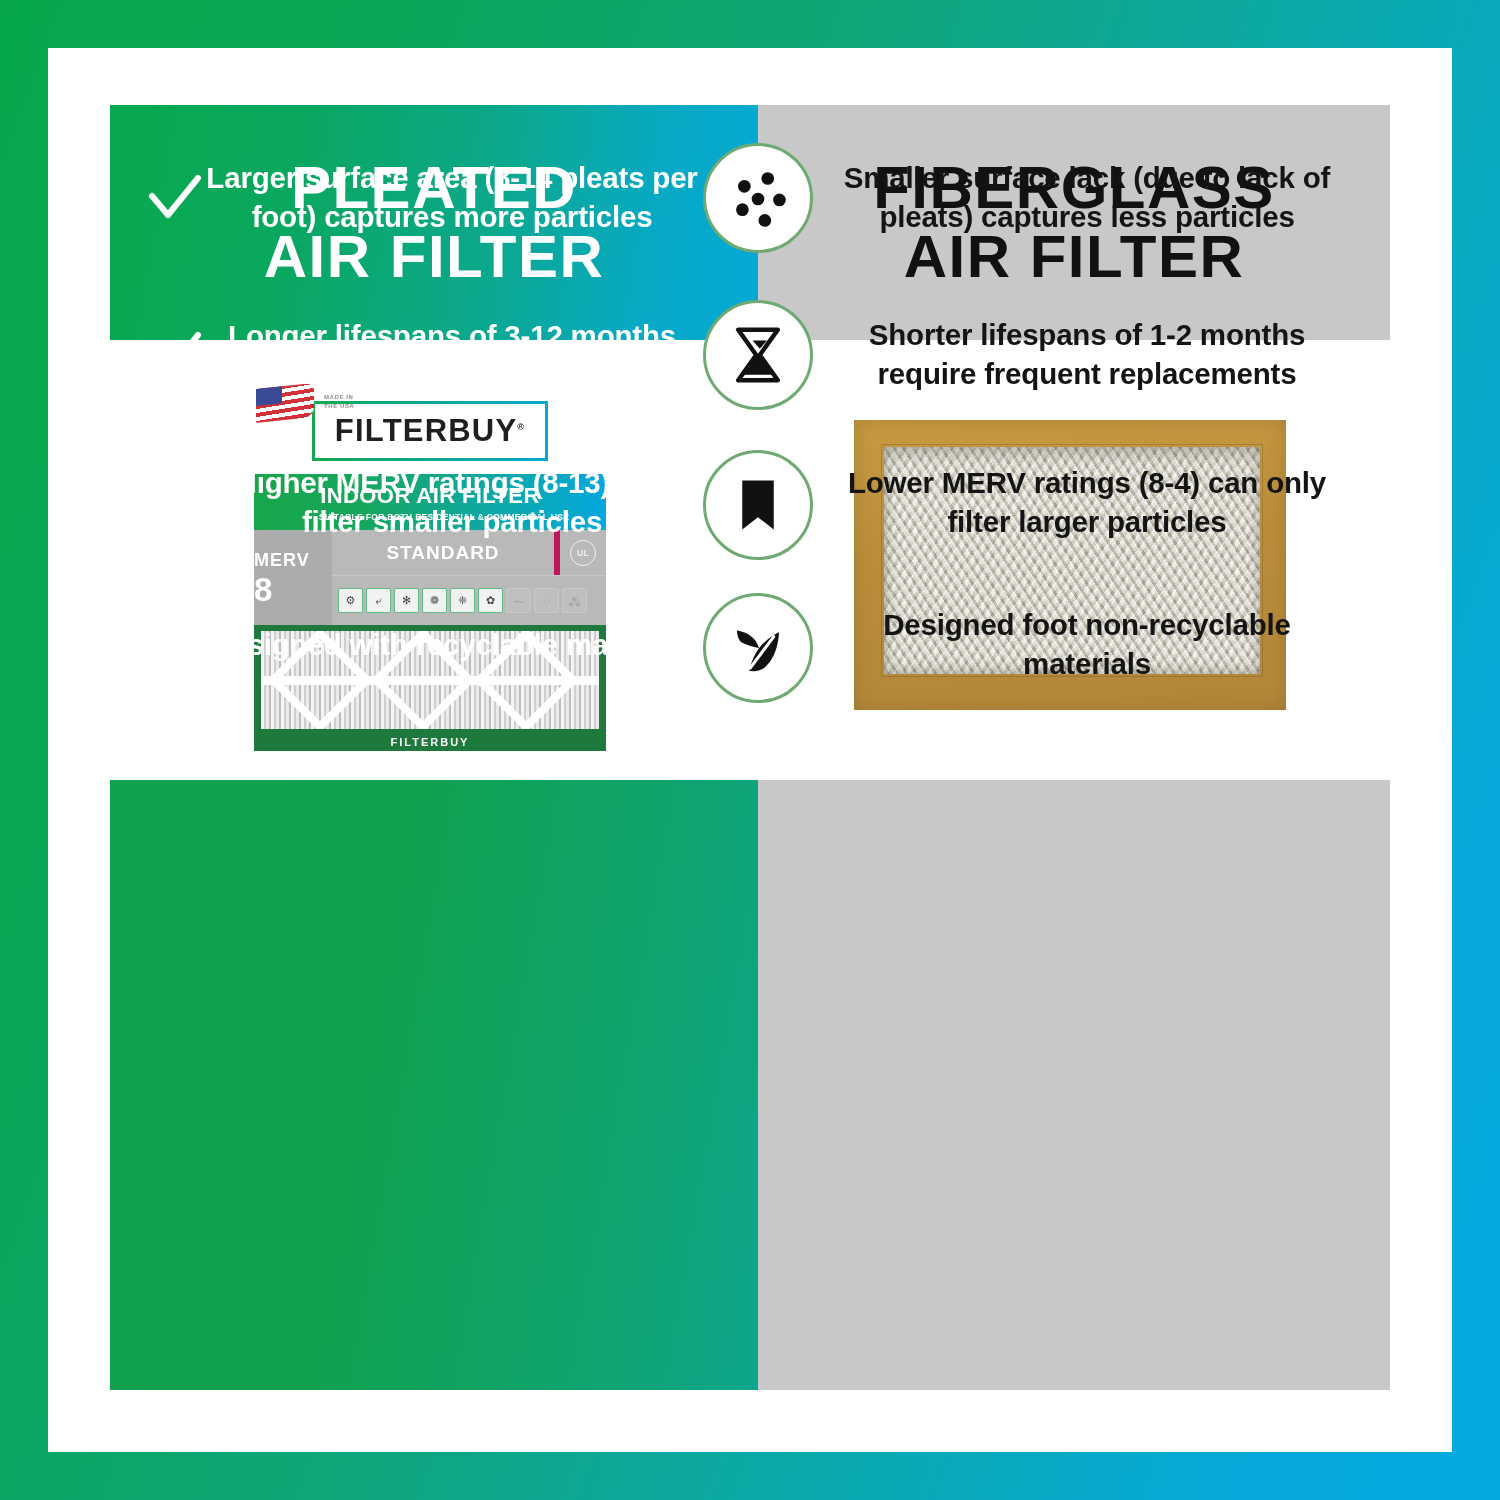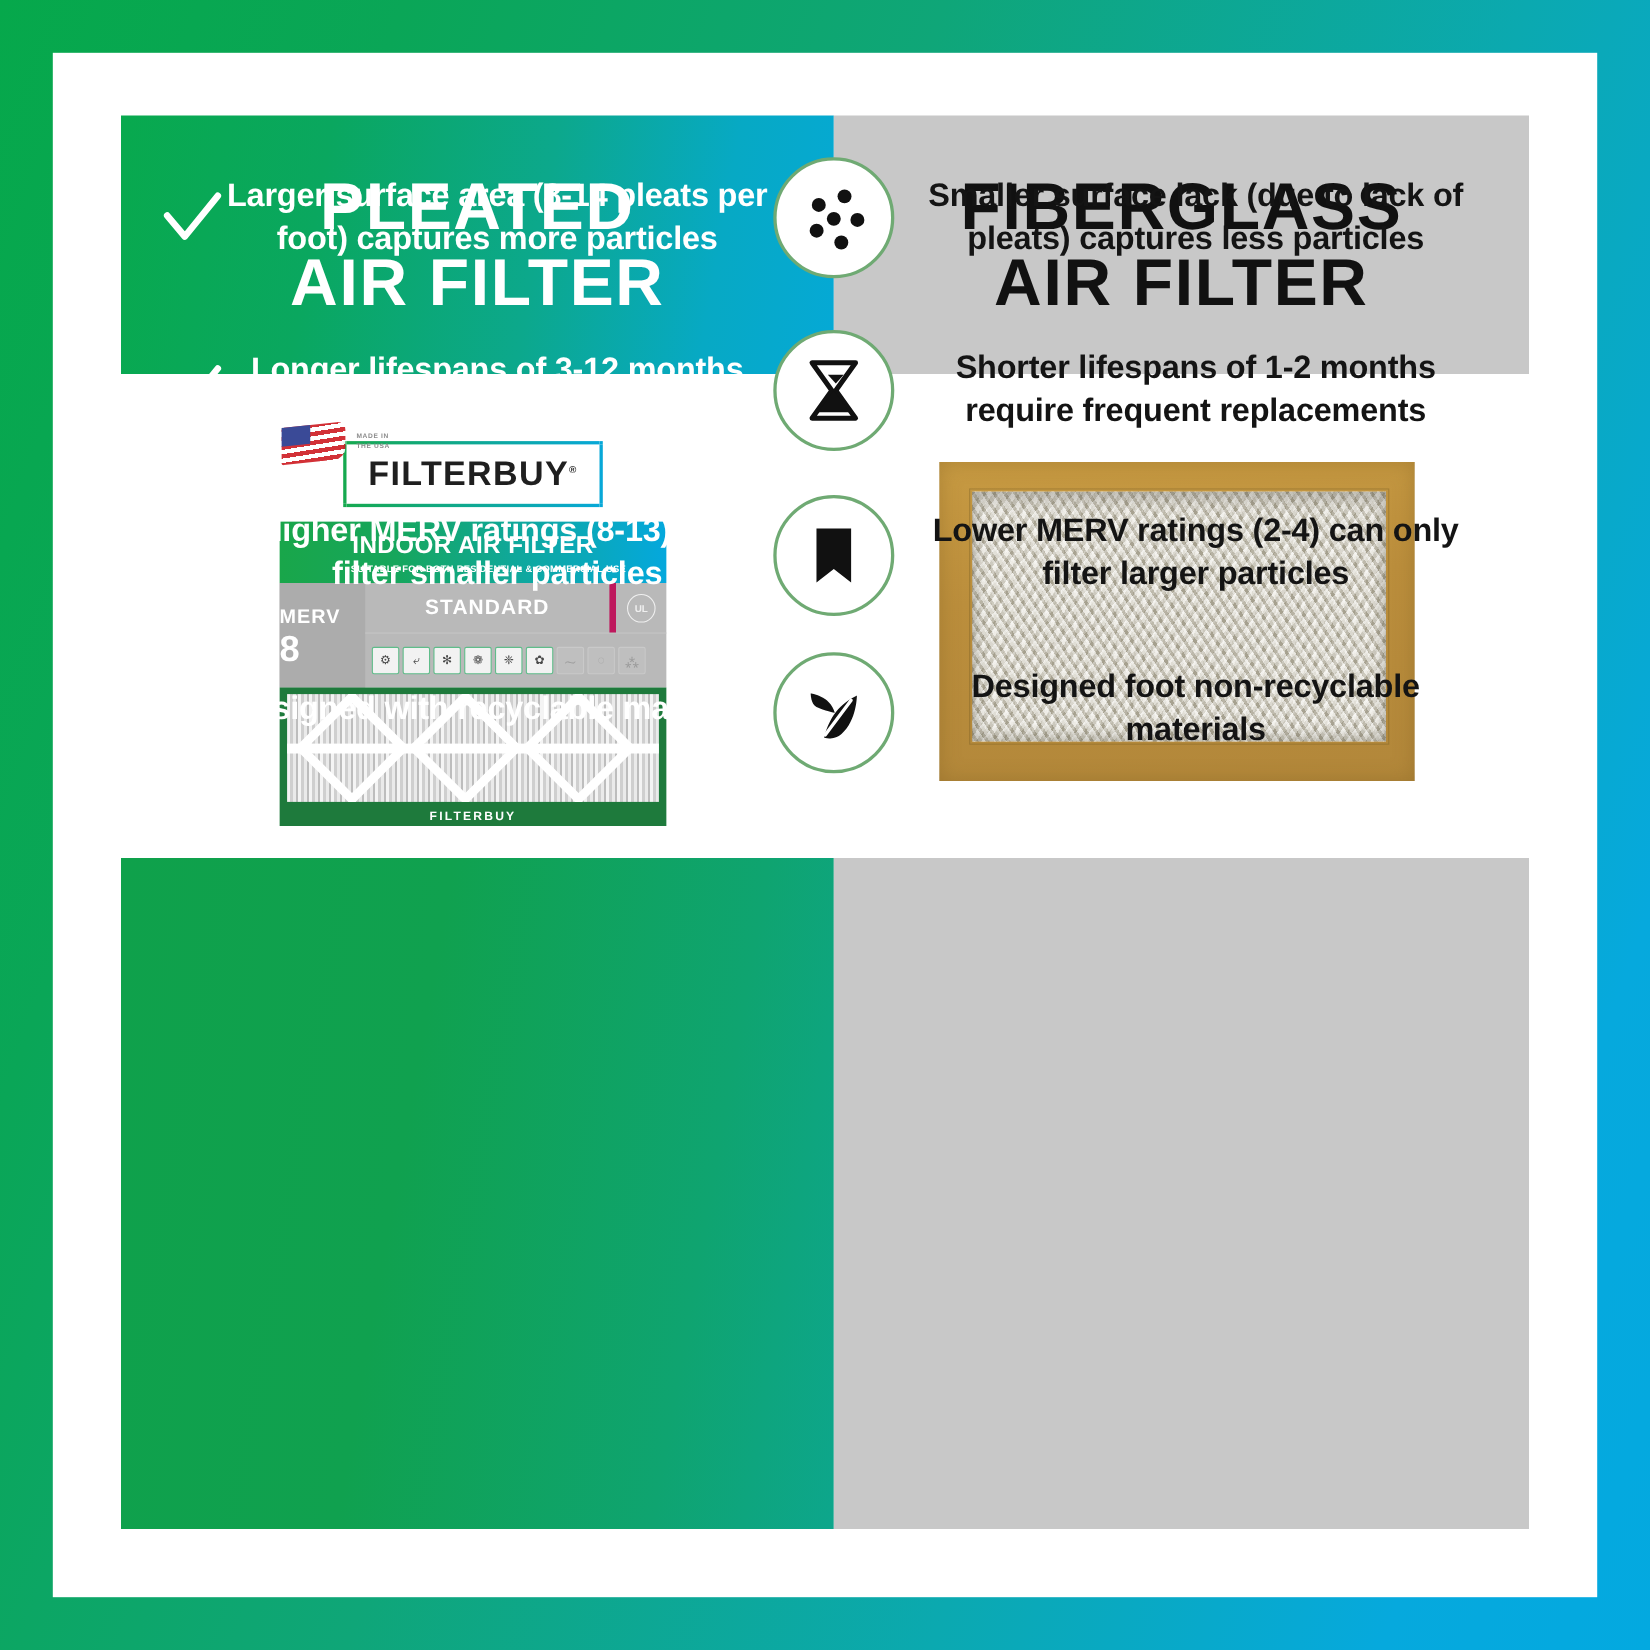--- a/index.html
+++ b/index.html
@@ -501,21 +501,21 @@
       <div class="row row-3">
         <div class="cell-left">
           <div class="check">
             <svg viewBox="0 0 58 58" width="58" height="58" aria-hidden="true">
               <path d="M6 27 L22 46 L52 9" fill="none" stroke="#ffffff" stroke-width="6" stroke-linecap="round" stroke-linejoin="round"></path>
             </svg>
           </div>
           <div class="text-left">Higher MERV ratings (8-13) can filter smaller particles</div>
         </div>
         <div class="cell-right">
-          <div class="text-right">Lower MERV ratings (2-4) can only filter larger particles</div>
+          <div class="text-right">Lower MERV ratings (8-4) can only filter larger particles</div>
         </div>
       </div>
 
       <div class="row row-4">
         <div class="cell-left">
           <div class="check">
             <svg viewBox="0 0 58 58" width="58" height="58" aria-hidden="true">
               <path d="M6 27 L22 46 L52 9" fill="none" stroke="#ffffff" stroke-width="6" stroke-linecap="round" stroke-linejoin="round"></path>
             </svg>
           </div>

